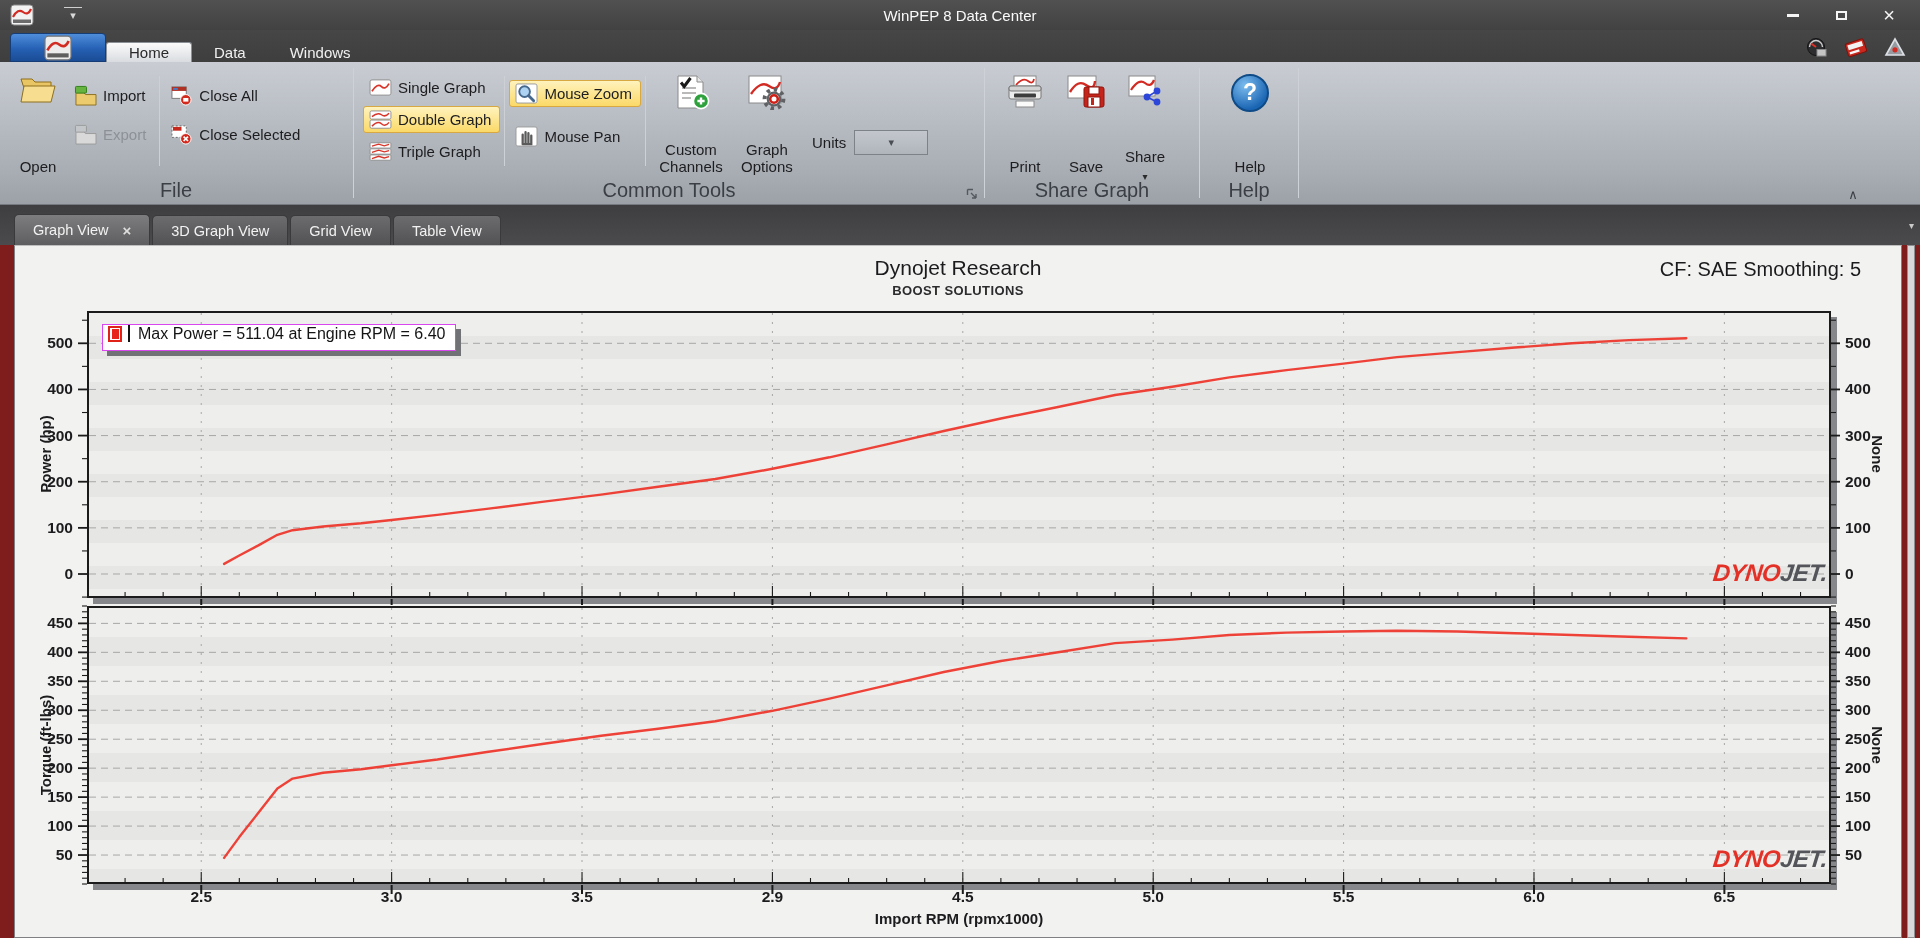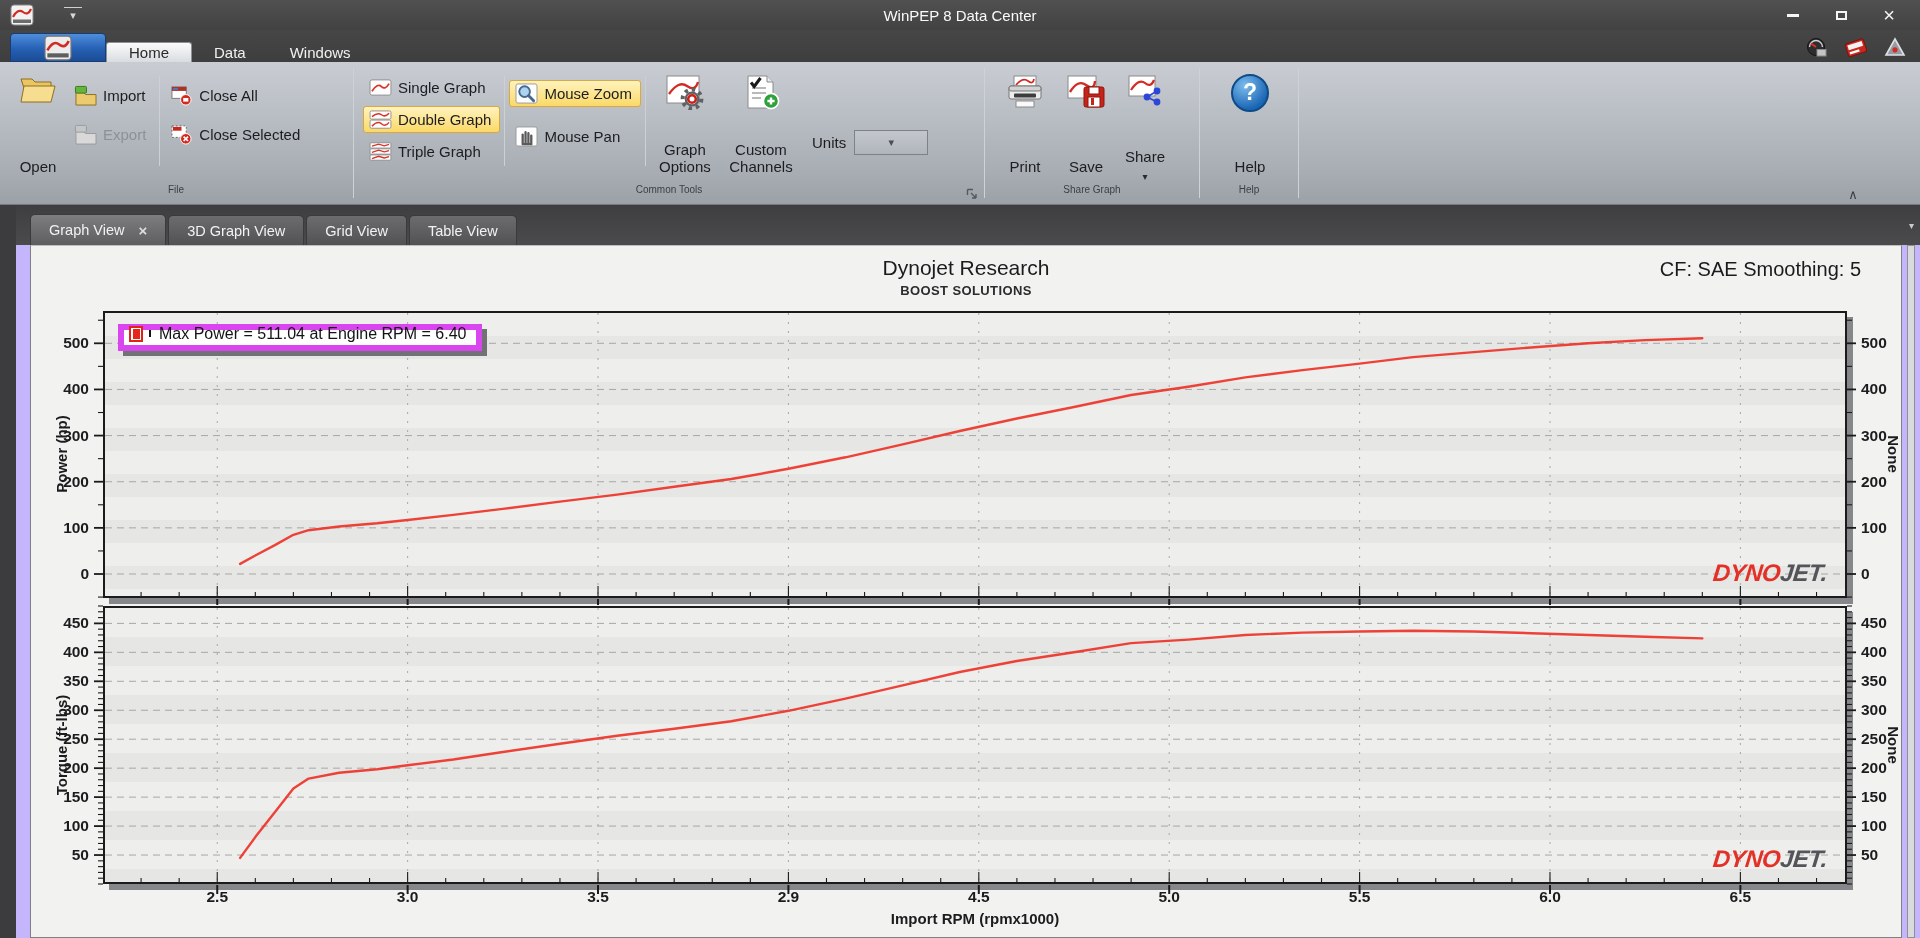--- a/index.html
+++ b/index.html
@@ -32,21 +32,21 @@
   .rtab.active { background:linear-gradient(#fbfbfb,#d9dce0); color:#2a2a2a;
     border-radius:3px 3px 0 0; border:1px solid #8c9097; border-bottom:none; }
   .tabrow-right { position:absolute; right:14px; bottom:3px; display:flex; gap:16px; }
   .tabrow-right svg { display:block; }
 
   
   .ribbon { height:143px; background:linear-gradient(#c9cdd3,#a8adb4 78%,#9ca1a8);
     border-bottom:1px solid #76797f; display:flex; position:relative; flex:none; }
   .rgroup { display:flex; flex-direction:column; position:relative; }
   .rgroup-body { flex:1; display:flex; align-items:stretch; padding:4px 6px 0 8px; }
-  .rgroup-label { height:24px; text-align:center; font-size:10px; color:#3b3e44; line-height:20px; }
+  .rgroup-label { height:24px; text-align:center; font-size:20px; color:#3b3e44; line-height:20px; }
   .gsep { width:1px; background:#878b92; border-right:1px solid #ced2d7; margin:6px 1px; }
   .vsep { width:1px; background:#989ca3; border-right:1px solid #cdd1d6; margin:10px 4px 14px 4px; }
 
   .rbtn-big { width:66px; display:flex; flex-direction:column; align-items:center;
     padding-top:8px; gap:4px; font-size:15px; color:#1d1d1f; text-align:center;
     line-height:1.12; cursor:default; border-radius:3px; }
   .rbtn-big .cap { margin-top:auto; margin-bottom:4px; }
   .rcol { display:flex; flex-direction:column; }
   .rbtn-small { display:flex; align-items:center; gap:6px; height:27px; padding:0 8px 0 4px;
     font-size:15px; color:#1d1d1f; white-space:nowrap; cursor:default; border-radius:3px;
@@ -57,21 +57,21 @@
   .units-row { display:flex; align-items:center; gap:8px; margin:38px 4px 0 10px; font-size:15px; color:#1d1d1f; }
   .combo { width:74px; height:25px; background:linear-gradient(#c3c7cd,#b0b5bc);
     border:1px solid #7d8289; display:flex; align-items:center; justify-content:center;
     color:#4a4e54; font-size:11px; }
   .launcher { position:absolute; right:4px; bottom:5px; width:13px; height:13px; }
   .ribbon-collapse { position:absolute; right:56px; bottom:2px; color:#3b3e44; font-size:13px;
     width:22px; text-align:center; cursor:default; }
   .share-caret { font-size:10px; color:#2a2a2a; line-height:6px; }
 
   
-  .main { flex:1; position:relative; background:#c4b5fd; padding:0 18px 0 14px;margin-left:16px; }
+  .main { flex:1; position:relative; background:#7f1d1d; padding:0 18px 0 14px; }
   .doctabs { height:40px; margin:0 -18px 0 -14px; padding:9px 18px 0 14px;
     background:linear-gradient(#3e3e40,#4b4b4d); display:flex; align-items:flex-end; gap:2px; position:relative; }
   .dtab { height:30px; padding:0 18px; display:flex; align-items:center; gap:14px;
     background:linear-gradient(#6c6c6e,#525254); border:1px solid #3a3a3c; border-bottom:none;
     border-radius:5px 5px 0 0; color:#f2f2f2; font-size:14.5px; cursor:default; }
   .dtab.active { background:linear-gradient(#7d7d7f,#5e5e60); height:31px; }
   .dtab .x { color:#dedede; font-size:15px; font-weight:700; }
   .tabs-overflow { position:absolute; right:6px; top:15px; color:#c9c9c9; font-size:10px; }
   .content { position:relative; height:693px; background:#f2f2f0;
     border:1px solid #7e8082; border-top:1px solid #bfbfbf; overflow:hidden; }
@@ -87,21 +87,21 @@
   
   .chart { position:absolute; left:0; width:100%; }
   .plot-frame { position:absolute; left:72px; width:1744px; border:2px solid #1b1b1b;
     box-shadow:6px 6px 0 0 #85878a; }
   .frame1 { background:repeating-linear-gradient(180deg,#eeeeec 0 23px,#e6e6e4 23px 46px); }
   .frame2 { background:repeating-linear-gradient(180deg,#eeeeec 0 29px,#e6e6e4 29px 58px); }
   .chart svg { position:absolute; left:0; top:0; overflow:visible; pointer-events:none; }
   svg text { font-family:"Liberation Sans","DejaVu Sans",sans-serif; font-weight:700;
     font-size:15.5px; fill:#1c1c1e; }
   .legend { position:absolute; display:flex; align-items:center; height:27px;
-    background:#fff; border:6px solid #d946ef; box-shadow:5px 5px 0 0 #707275; padding:0 10px 8px 5px; z-index:3; }
+    background:#fff; border:1px solid #d946ef; box-shadow:5px 5px 0 0 #707275; padding:0 10px 8px 5px; z-index:3; }
   .legend .swatch { width:14px; height:16px; border:2px solid #e02318; background:#fff;
     display:flex; align-items:center; justify-content:center; margin-right:6px; }
   .legend .swatch i { width:7px; height:10px; background:#e8251a; display:block; }
   .legend .ltext { border-left:2px solid #141414; padding-left:8px; font-size:16px;
     color:#141414; align-self:stretch; display:flex; align-items:center; }
   .logo { position:absolute; right:74px; font-style:italic; font-weight:800; font-size:24px;
     letter-spacing:-.5px; transform:skewX(-6deg); z-index:2; white-space:nowrap; }
   .logo .dy { color:#e43127; }
   .logo .jet { color:#54555a; }
   .ylab { position:absolute; font-size:15px; font-weight:700; color:#1c1c1e; white-space:nowrap; }
@@ -293,43 +293,43 @@
             <span class="ic">
                 <svg viewBox="0 0 24 22" width="23" height="21">
                   <rect x="1" y="1" width="22" height="20" rx="2" fill="#fefefe" stroke="#9a9a9a"></rect>
                   <path d="M8 19 V9 M11 19 V6.5 M14 19 V7.5 M17 19 V10 M8 19 h9 v-3" stroke="#5a5a5a" stroke-width="2.4" stroke-linecap="round" fill="none"></path>
                 </svg>
               </span>
             <span>Mouse Pan</span>
           </div>
         </div>
         <div class="vsep"></div>
-        <div class="rbtn-big" style="width:70px">
-          <span><svg viewBox="0 0 40 36" width="40" height="36">
-                <rect x="2" y="2" width="32" height="27" fill="#fff" stroke="#8a8a8a"></rect>
-                <path d="M4 20 Q14 6 22 12 T33 8" stroke="#d22b23" stroke-width="2.4" fill="none"></path>
-                <circle cx="27" cy="25" r="9.4" fill="none" stroke="#5f6165" stroke-width="4" stroke-dasharray="3.4 3.9"></circle>
-                <circle cx="27" cy="25" r="7.4" fill="#5f6165"></circle>
-                <circle cx="27" cy="25" r="5.2" fill="#fff"></circle>
-                <circle cx="27" cy="25" r="3.8" fill="none" stroke="#cf2018" stroke-width="2.6"></circle>
-              </svg></span>
-          <span class="cap">Graph Options</span>
-        </div>
         <div class="rbtn-big" style="width:82px">
           <span><svg viewBox="0 0 40 36" width="40" height="36">
                 <path d="M7 2 h19 l6 6 v26 h-25 z" fill="#fff" stroke="#8a8a8a"></path>
                 <path d="M26 2 v6 h6" fill="#e8e8e8" stroke="#8a8a8a"></path>
                 <rect x="11" y="13" width="14" height="2" fill="#b9b9b9"></rect>
                 <rect x="11" y="18" width="14" height="2" fill="#b9b9b9"></rect>
                 <rect x="11" y="23" width="9" height="2" fill="#b9b9b9"></rect>
                 <path d="M10 8.5 l3.2 4 L19.5 4" stroke="#1a1a1a" stroke-width="3" fill="none"></path>
                 <circle cx="30" cy="27" r="7.6" fill="#2ea13c" stroke="#fff" stroke-width="1.6"></circle>
                 <path d="M30 23.4 v7.2 M26.4 27 h7.2" stroke="#fff" stroke-width="2.4"></path>
               </svg></span>
           <span class="cap">Custom Channels</span>
+        </div>
+        <div class="rbtn-big" style="width:70px">
+          <span><svg viewBox="0 0 40 36" width="40" height="36">
+                <rect x="2" y="2" width="32" height="27" fill="#fff" stroke="#8a8a8a"></rect>
+                <path d="M4 20 Q14 6 22 12 T33 8" stroke="#d22b23" stroke-width="2.4" fill="none"></path>
+                <circle cx="27" cy="25" r="9.4" fill="none" stroke="#5f6165" stroke-width="4" stroke-dasharray="3.4 3.9"></circle>
+                <circle cx="27" cy="25" r="7.4" fill="#5f6165"></circle>
+                <circle cx="27" cy="25" r="5.2" fill="#fff"></circle>
+                <circle cx="27" cy="25" r="3.8" fill="none" stroke="#cf2018" stroke-width="2.6"></circle>
+              </svg></span>
+          <span class="cap">Graph Options</span>
         </div>
         <div class="units-row">
           <span>Units</span>
           <div class="combo">
             <span>▾</span>
           </div>
         </div>
       </div>
       <div class="rgroup-label">Common Tools</div>
       <span class="launcher"><svg viewBox="0 0 12 12" width="12" height="12">

